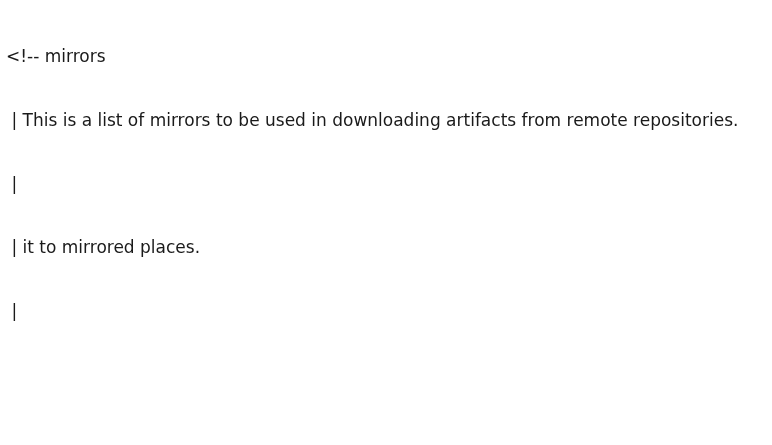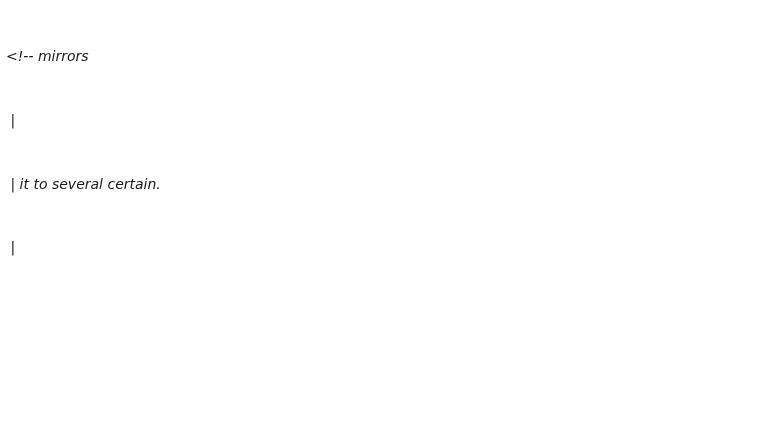--- a/index.html
+++ b/index.html
@@ -15,37 +15,37 @@
   }
   #code-view {
     position: relative;
     width: 772px;
     height: 445px;
     box-sizing: border-box;
     padding: 4px 0 0 6px;
     background: #ffffff;
     color: #1a1a1a;
     font-family: "DejaVu Sans", sans-serif;
-    font-size: 14px;
+    font-size: 17px;
     line-height: 21.2px;
     white-space: pre;
-    font-style: italic;
   }
   .code-line {
     white-space: pre;
     min-height: 21.2px;
   }
 </style>
 </head>
 <body>
 
 <div id="code-view">
   <div class="code-line">&lt;!-- mirrors</div>
+  <div class="code-line"> | This is a list of mirrors to be used in downloading artifacts from remote repositories.</div>
   <div class="code-line"> |</div>
-  <div class="code-line"> | it to several certain.</div>
+  <div class="code-line"> | it to mirrored places.</div>
   <div class="code-line"> |</div>
   
   
   
   
   
   
   
   
   

